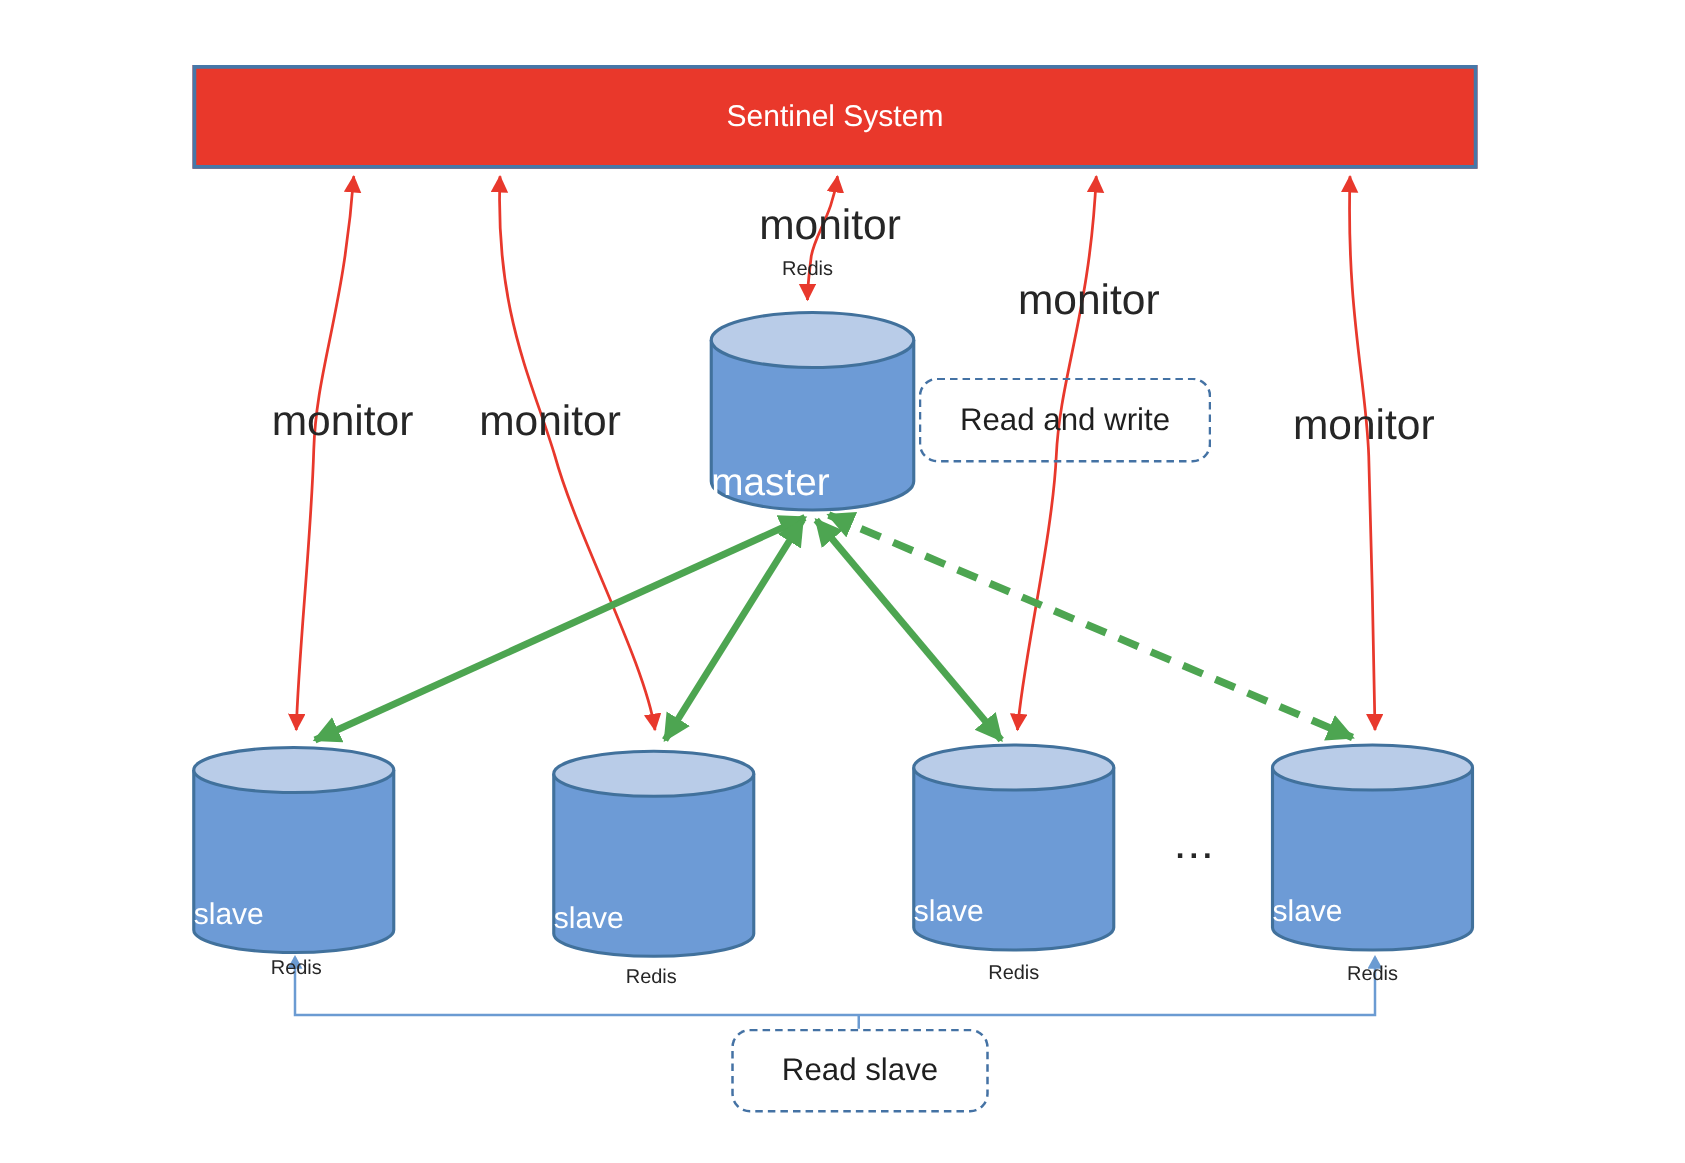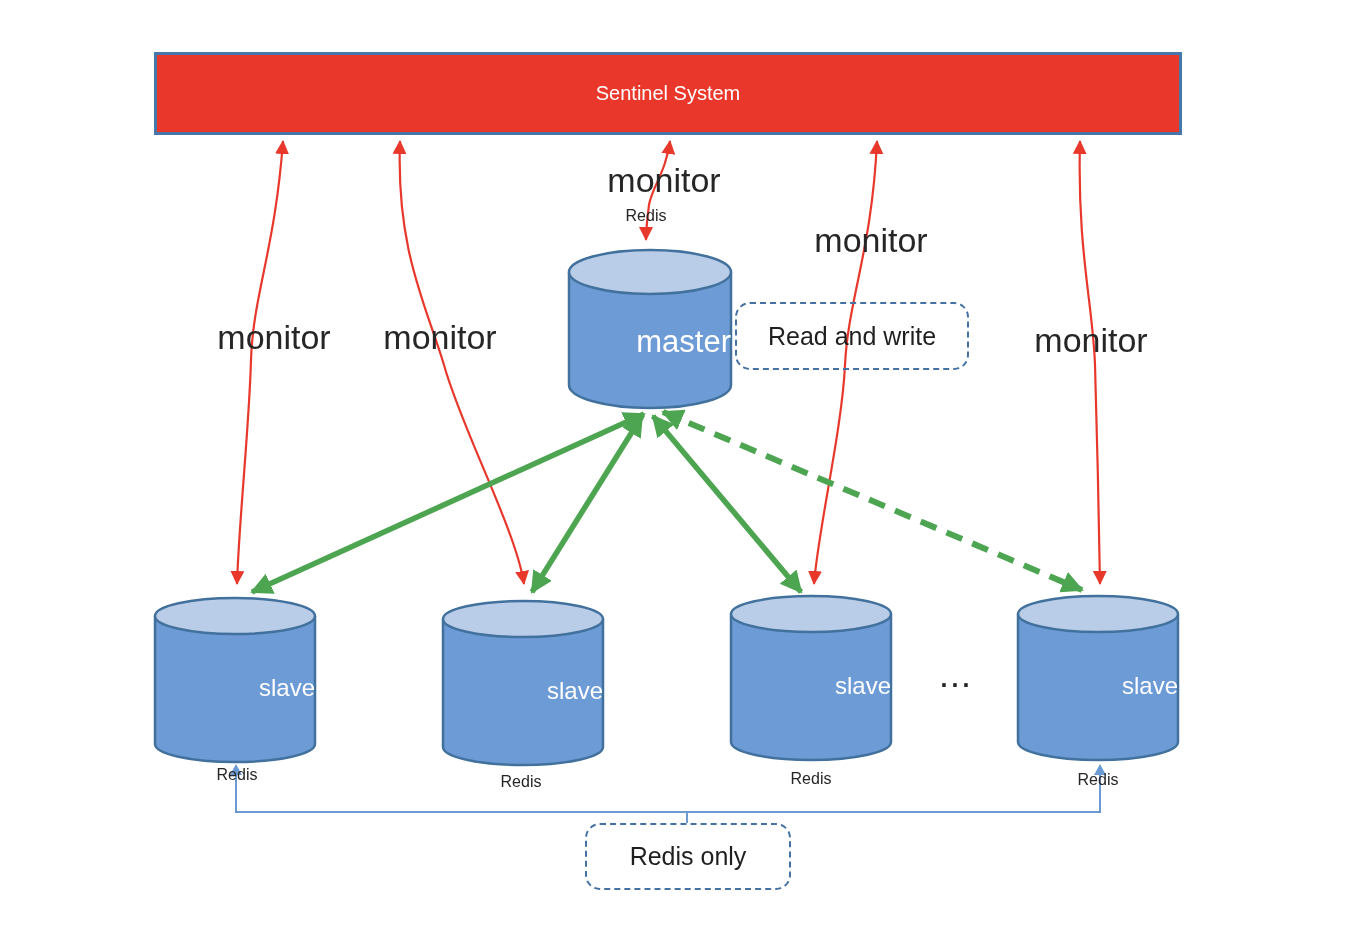--- a/index.html
+++ b/index.html
@@ -6,24 +6,24 @@
   .diagram{
     position:relative;width:1348px;height:930px;background:#ffffff;overflow:hidden;
     font-family:"Liberation Sans", sans-serif;
   }
   .connections{position:absolute;left:0;top:0;width:1348px;height:930px;}
   .banner{
     position:absolute;left:154px;top:52px;width:1022px;height:77px;
     background:#E9382B;border:3px solid #4677A8;
     display:flex;align-items:center;justify-content:center;
   }
-  .banner span{color:#ffffff;font-size:20px;}
+  .banner span{color:#ffffff;font-size:24px;}
   .cyl{position:absolute;}
   .cyl-label{
-    position:absolute;left:0;width:100%;text-align:right;color:#ffffff;
+    position:absolute;left:0;width:100%;text-align:left;color:#ffffff;margin-top:44px;
   }
   .master-label{top:74px;font-size:31px;}
   .slave-label{top:76px;font-size:24px;}
   .txt{position:absolute;color:#262626;text-align:center;}
   .monitor{width:140px;font-size:34px;}
   .redis{width:120px;font-size:16px;}
   .dots{width:60px;font-size:25px;font-weight:700;letter-spacing:4px;}
   .dashed-box{
     position:absolute;border:2px dashed #4472A4;border-radius:15px;
     display:flex;align-items:center;justify-content:center;background:transparent;
@@ -131,16 +131,16 @@
   <div class="txt monitor" style="left:594px;top:161px;">monitor</div>
   <div class="txt monitor" style="left:801px;top:221px;">monitor</div>
   <div class="txt monitor" style="left:1021px;top:321px;">monitor</div>
 
   <div class="txt dots" style="left:927px;top:664px;">...</div>
 
   <div class="dashed-box" style="left:735px;top:302px;width:230px;height:64px;">
     <span>Read and write</span>
   </div>
   <div class="dashed-box" style="left:585px;top:823px;width:202px;height:63px;">
-    <span>Redis only</span>
+    <span>Read slave</span>
   </div>
 
 </div>
 
 </body></html>

